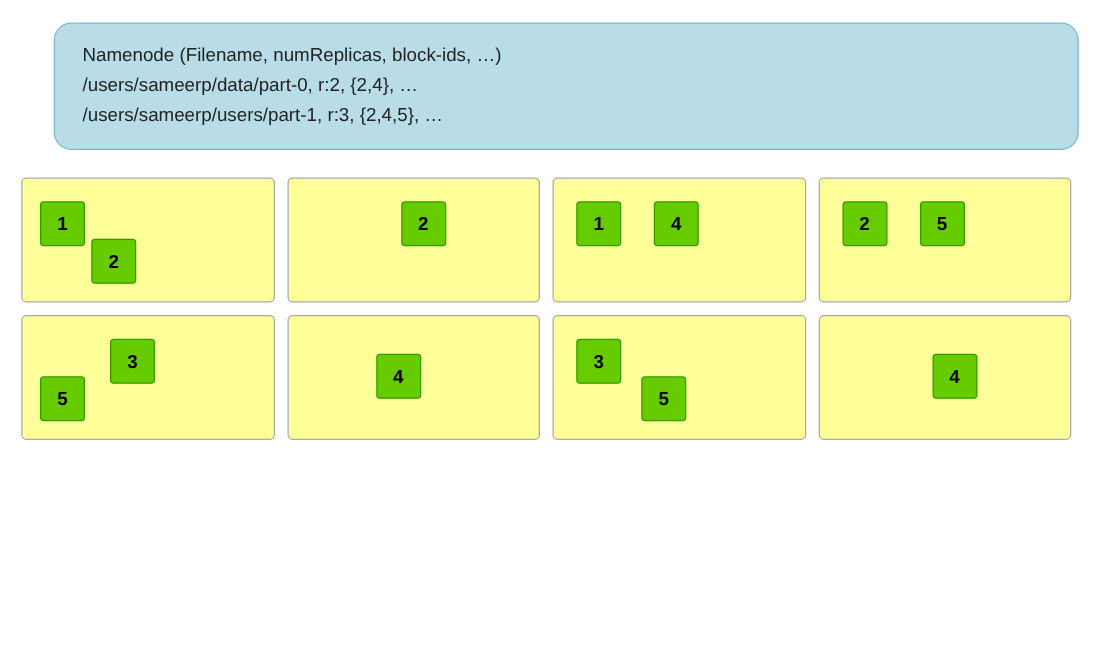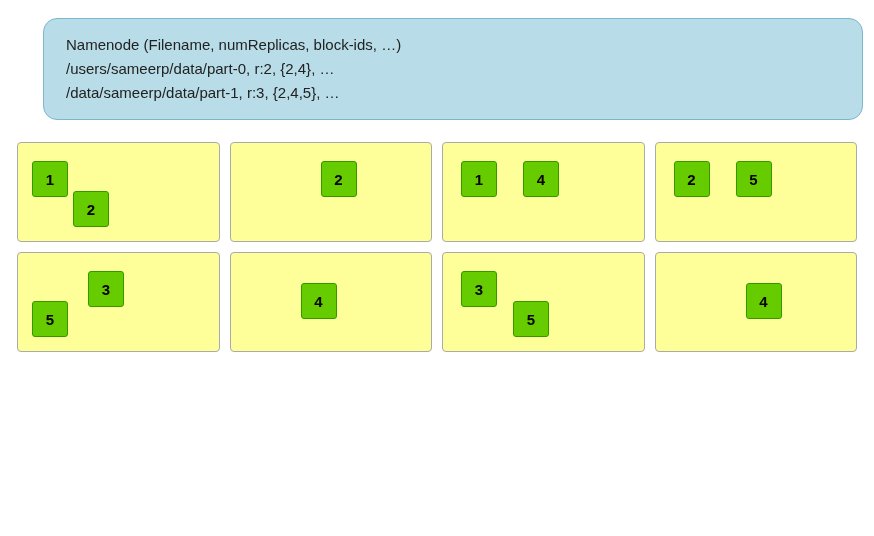--- a/index.html
+++ b/index.html
@@ -81,21 +81,21 @@
   </style>
 </head>
 <body>
 
 <div class="page">
   <div class="title"></div>
 
   <div class="namenode-box">
     <div>Namenode (Filename, numReplicas, block-ids, …)</div>
     <div>/users/sameerp/data/part-0, r:2, {2,4}, …</div>
-    <div>/data/sameerp/data/part-1, r:3, {2,4,5}, …</div>
+    <div>/users/sameerp/users/part-1, r:3, {2,4,5}, …</div>
   </div>
 
   <div class="datanodes-label"></div>
 
   <div class="datanode-grid" id="datanode-grid">
   <div class="datanode-cell">
         <div class="block" style="top: 18px; left: 14px;">1</div>
         <div class="block" style="top: 48px; left: 55px;">2</div>
       </div>
       <div class="datanode-cell">

